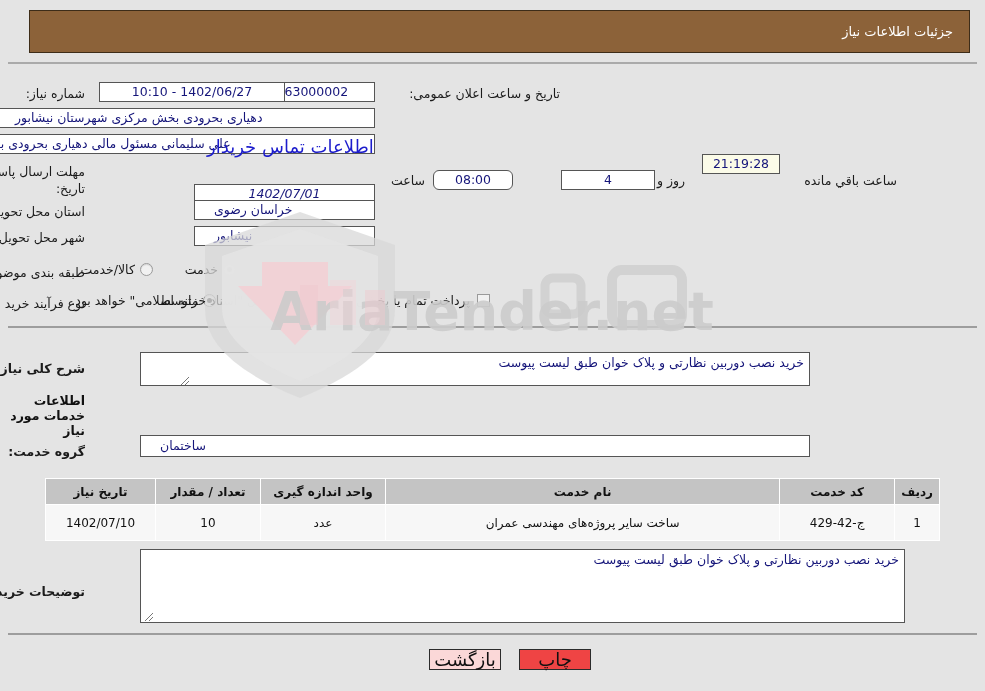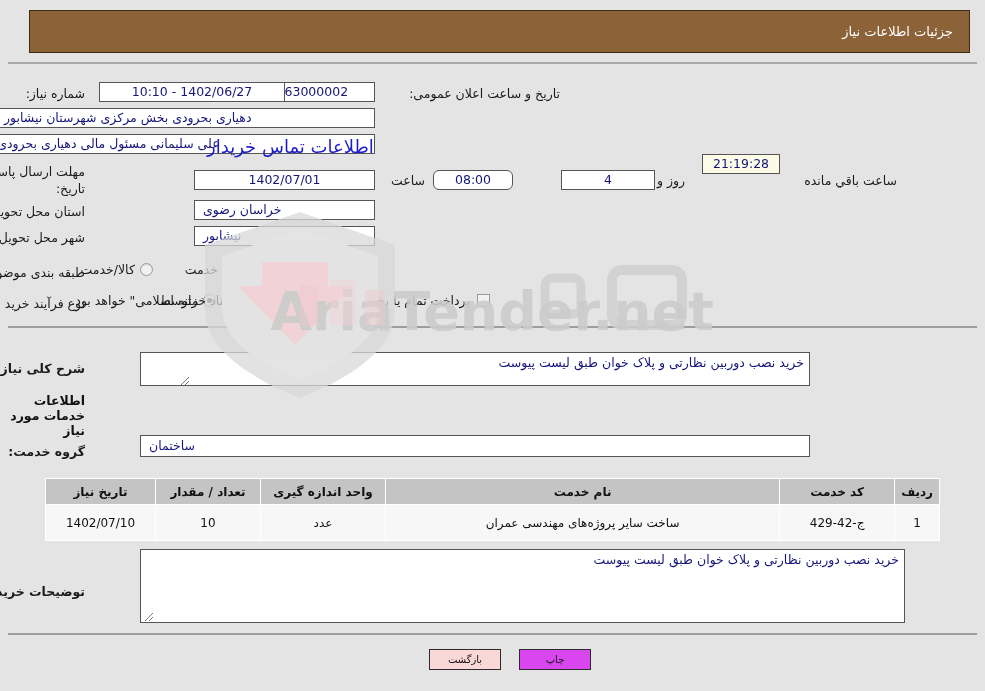--- a/index.html
+++ b/index.html
@@ -78,21 +78,21 @@
   .lbl-b { font-weight: bold; }
 
   
   .inp {
     border: 1px solid #555;
     background: #ffffff;
     height: 20px;
     font-size: 12.5px;
     color: #15157a;
     font-family: "DejaVu Sans", "Liberation Sans", sans-serif;
-    padding: 0 8px;
+    padding: 0 19px;
     line-height: 18px;
     display: flex;
     align-items: center;
     white-space: nowrap;
     overflow: hidden;
     direction: rtl;
   }
   .inp.center { justify-content: center; }
   .inp.right  { justify-content: flex-end; }
   .inp.yellowish { background: #fbfbe8; }
@@ -191,29 +191,29 @@
     padding: 2px 6px;
     text-align: center;
     font-size: 12px;
   }
 
   
   .btn {
     position: absolute;
     height: 21px;
     border: 1px solid #2b2b2b;
-    font-size: 10px;
+    font-size: 18px;
     display: flex;
     align-items: center;
     justify-content: center;
     cursor: pointer;
     font-family: "DejaVu Sans", "Liberation Sans", sans-serif;
     color: #111;
   }
-  .btn-print  { background: #d946ef; }
+  .btn-print  { background: #ef4444; }
   .btn-back   { background: #fbd8d8; }
 </style>
 </head>
 <body>
 
 <div id="root">
 
   <svg class="watermark" viewBox="0 0 985 691">
 
     <path d="M205 245 L300 212 L395 245 L395 310 Q395 360 300 398 Q205 360 205 310 Z" fill="#d8d8d8" opacity="0.75"></path>
@@ -260,21 +260,21 @@
   <div class="inp right" style="position:absolute; right:610px; width:555px; top:134px;">علی سلیمانی مسئول مالی دهیاری بحرودی بخش مرکزی شهرستان نیشابور</div>
   <a class="link" style="position:absolute; left:179px; top:136px;">اطلاعات تماس خریدار</a>
 
   <div class="frow" style="right:900px; top:163px; height:16px;">
     <span class="lbl">مهلت ارسال پاسخ: تا</span>
   </div>
   <div class="frow" style="right:900px; top:180px; height:16px;">
     <span class="lbl">تاریخ:</span>
   </div>
 
-  <div class="inp center" style="position:absolute; right:610px; top:170px; width:181px;">1402/07/01</div>
+  <div class="inp center" style="position:absolute; right:610px; top:184px; width:181px;font-style:italic;">1402/07/01</div>
 
   <span class="lbl" style="position:absolute; right:560px; top:173px;">ساعت</span>
 
   <div class="inp center" style="position:absolute; right:472px; top:170px; width:80px;border-radius:6px;">08:00</div>
 
   <div class="inp center" style="position:absolute; right:330px; top:170px; width:94px;">4</div>
 
   <span class="lbl" style="position:absolute; right:300px; top:173px;">روز و</span>
 
   <div class="inp center yellowish" style="position:absolute; right:205px; top:154px; width:78px;">21:19:28</div>

